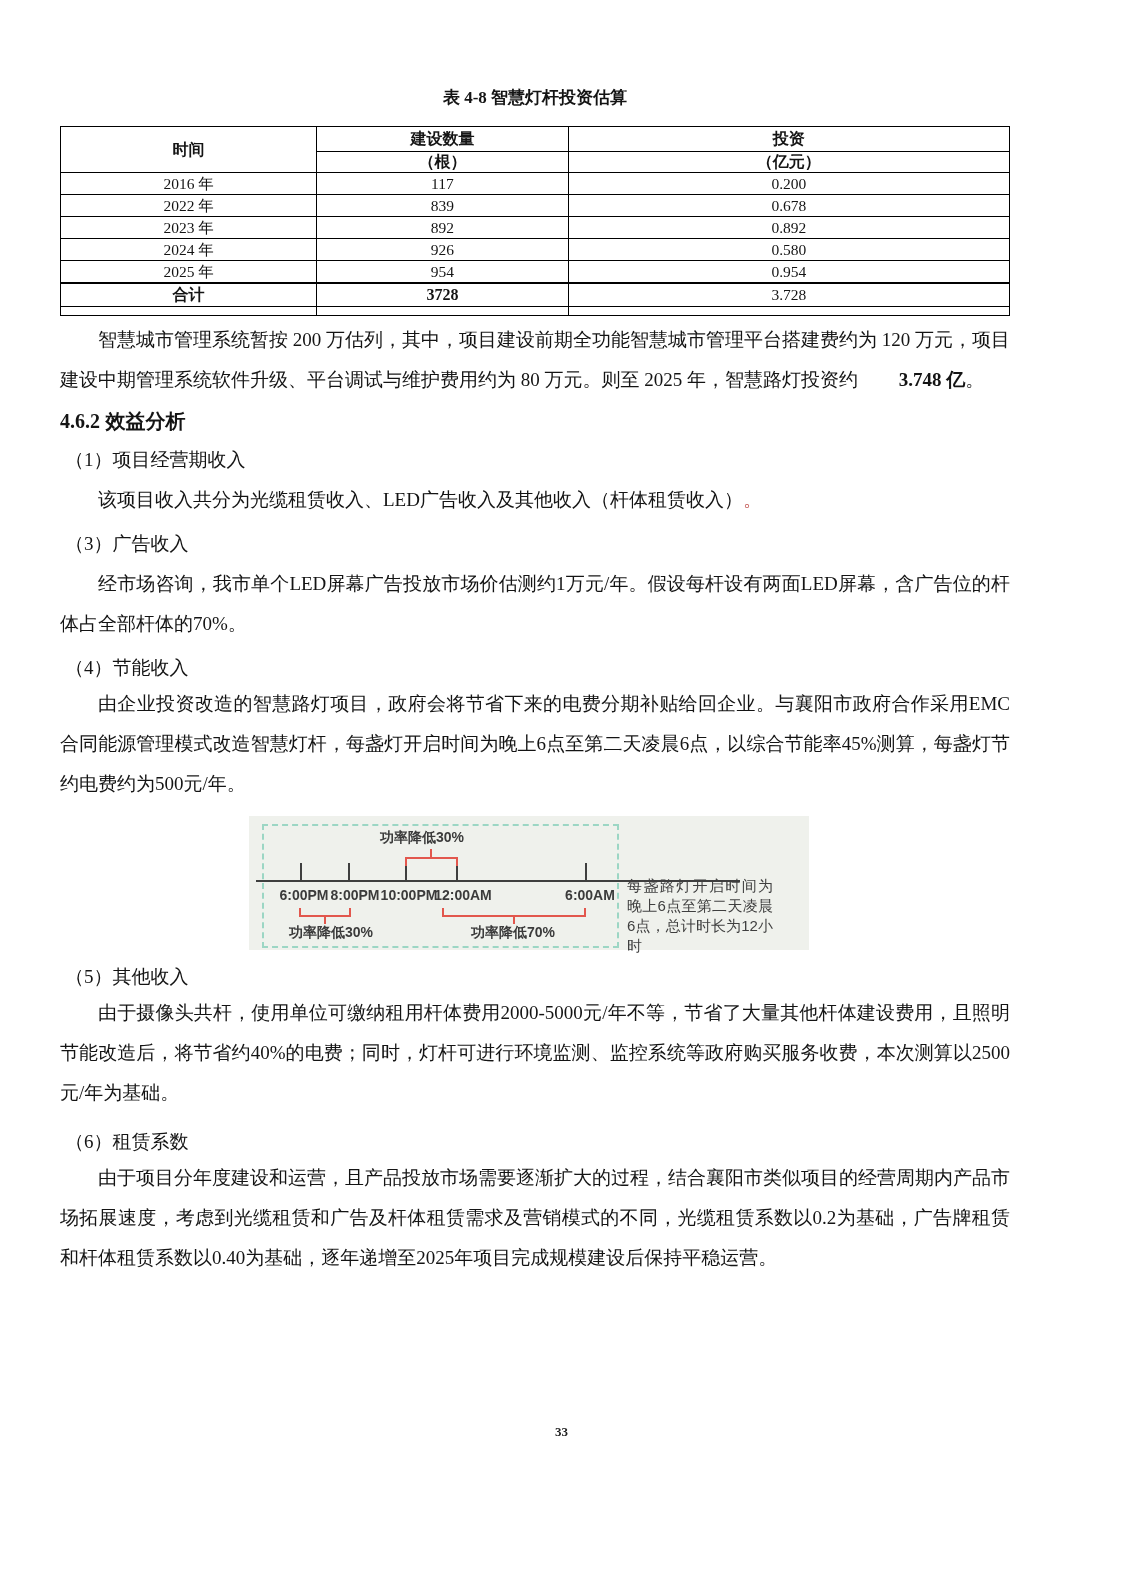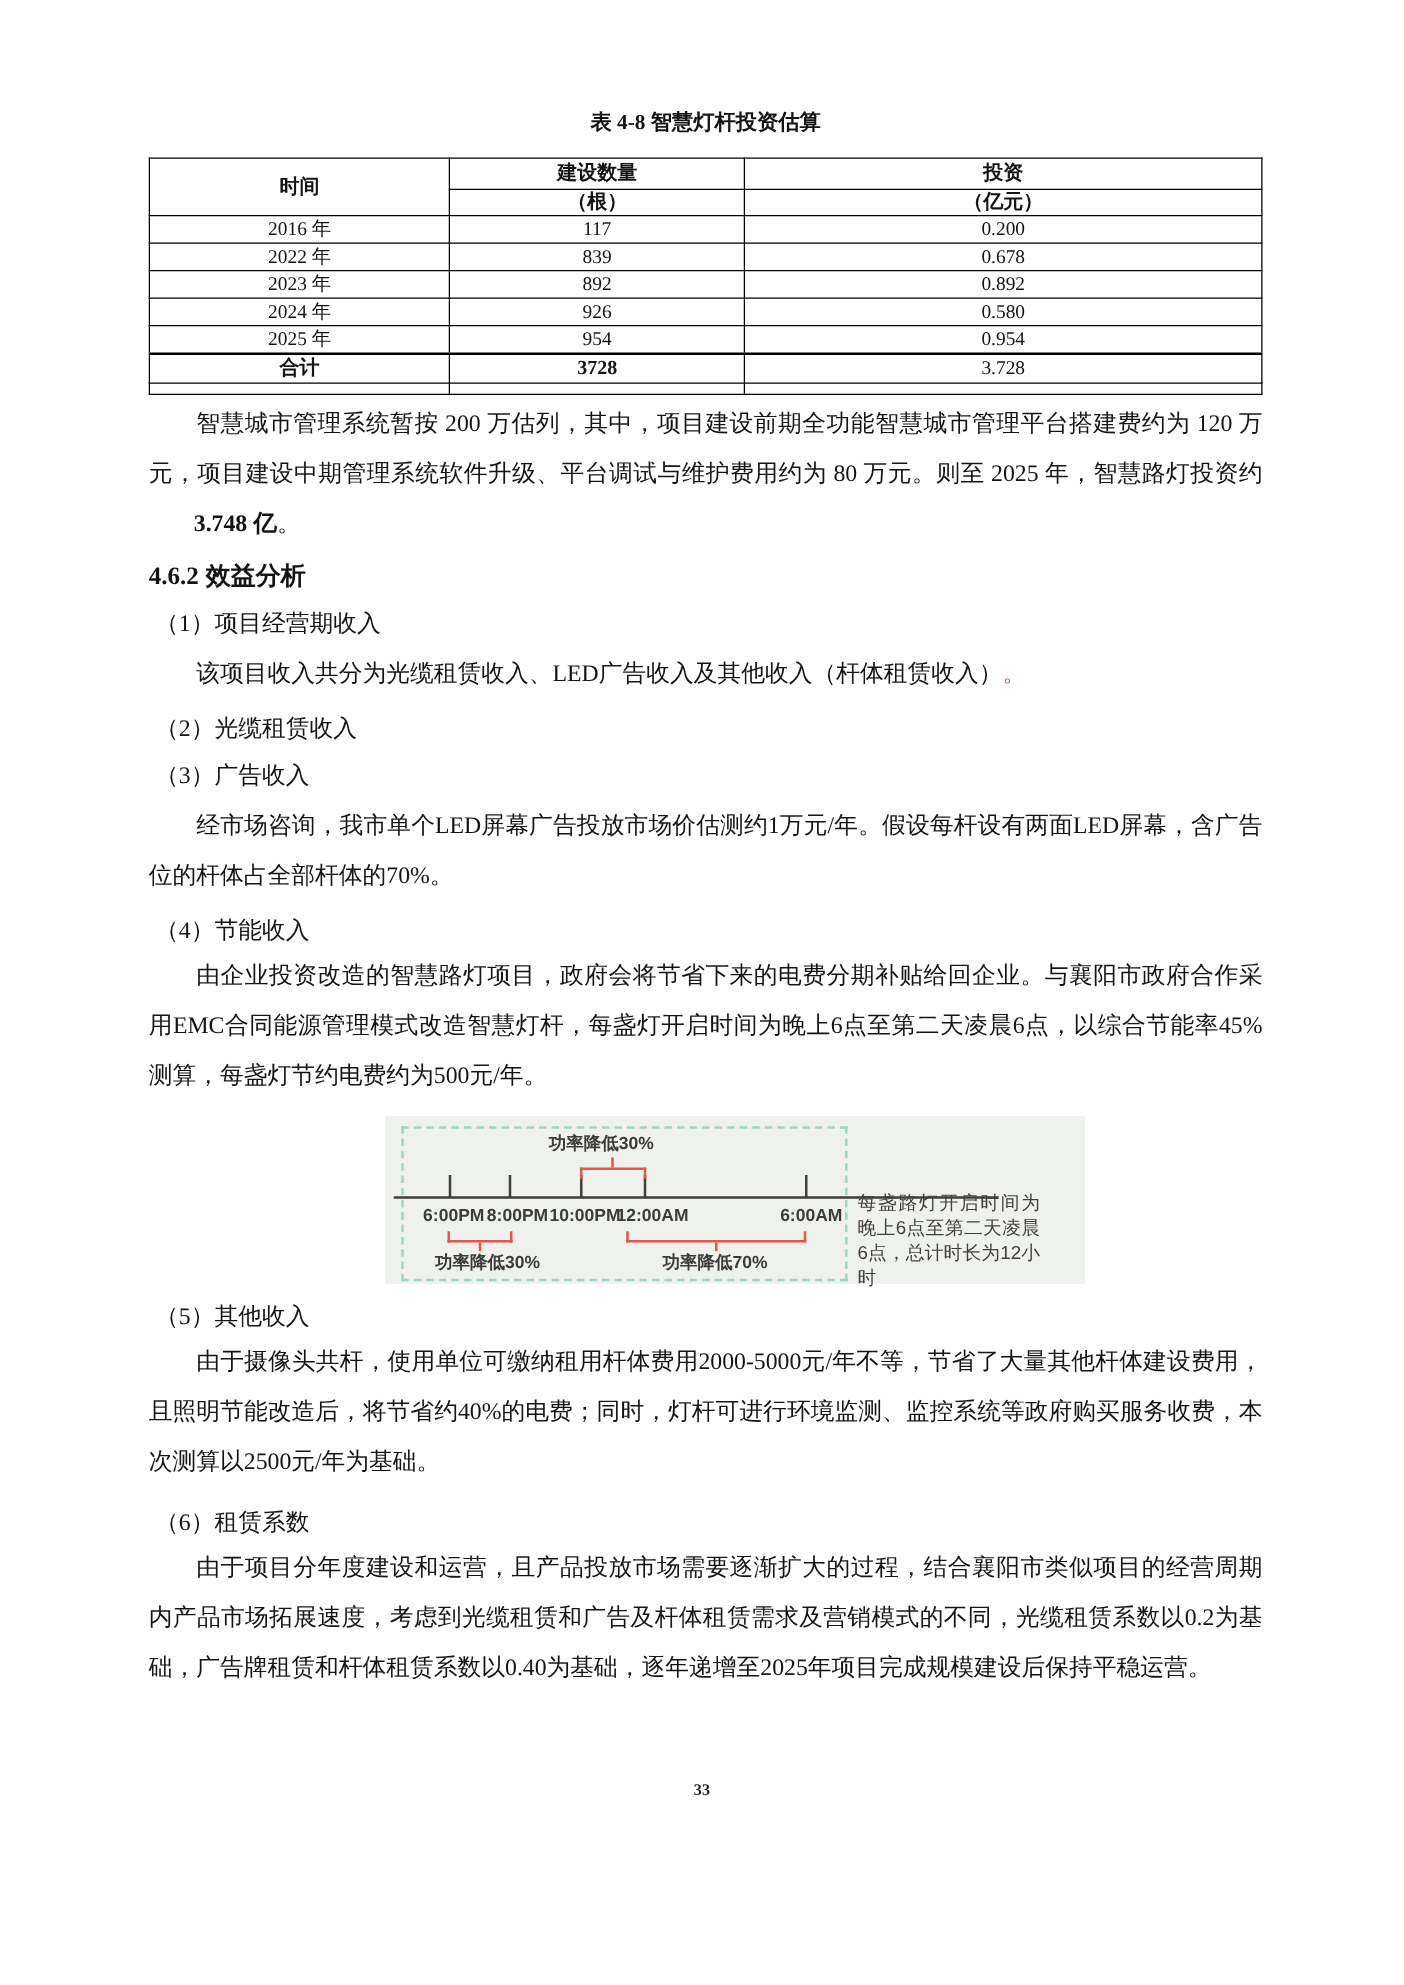--- a/index.html
+++ b/index.html
@@ -1,18 +1,18 @@
 <!DOCTYPE html>
 <html><head>
 <meta charset="utf-8">
 <style>
   html,body{margin:0;padding:0;background:#ffffff;}
   body{width:1123px;height:1588px;font-family:"Liberation Serif","DejaVu Serif",serif;color:#141414;}
   .page{position:relative;width:1123px;height:1588px;box-sizing:border-box;
-        padding:86px 113px 0 119px;overflow:hidden;background:#ffffff;}
+        padding:86px 113px 0 60px;overflow:hidden;background:#ffffff;}
 
   
   .caption{ text-align:center;font-weight:bold;font-size:17px;line-height:24px;margin:0 0 16px 0;}
 
   
   table.invest{width:100%;border-collapse:collapse;table-layout:fixed;}
   table.invest td{border:1px solid #000;text-align:center;vertical-align:middle;
                   font-size:15.5px;padding:0;height:21px;line-height:21px;}
   table.invest .hdr{font-weight:bold;font-size:16px;}
   table.invest .h1 td{height:24px;line-height:24px;}
@@ -117,21 +117,20 @@
   </tbody>
     </table>
 
   <p class="para p-first"><span>智慧城市管理系统暂按 200 万估列，其中，项目建设前期全功能智慧城市管理平台搭建费约为 120 万元，项目建设中期管理系统软件升级、平台调试与维护费用约为 80 万元。则至 2025 年，智慧路灯投资约 </span><b class="inline">3.748 亿</b><span>。</span></p>
 
   <h3 class="sec-heading"><span class="num">4.6.2</span><span> 效益分析</span></h3>
 
   <p class="item-title">（1）项目经营期收入</p>
   <p class="para"><span>该项目收入共分为光缆租赁收入、LED广告收入及其他收入（杆体租赁收入）</span><span class="red">。</span></p>
 
-  <p class="item-title">（2）光缆租赁收入</p>
 
   <p class="item-title">（3）广告收入</p>
   <p class="para">经市场咨询，我市单个LED屏幕广告投放市场价估测约1万元/年。假设每杆设有两面LED屏幕，含广告位的杆体占全部杆体的70%。</p>
 
   <p class="item-title tight">（4）节能收入</p>
   <p class="para">由企业投资改造的智慧路灯项目，政府会将节省下来的电费分期补贴给回企业。与襄阳市政府合作采用EMC合同能源管理模式改造智慧灯杆，每盏灯开启时间为晚上6点至第二天凌晨6点，以综合节能率45%测算，每盏灯节约电费约为500元/年。</p>
 
   <div class="figure">
     <div class="dash-box"></div>
     <div class="timeline"></div>

